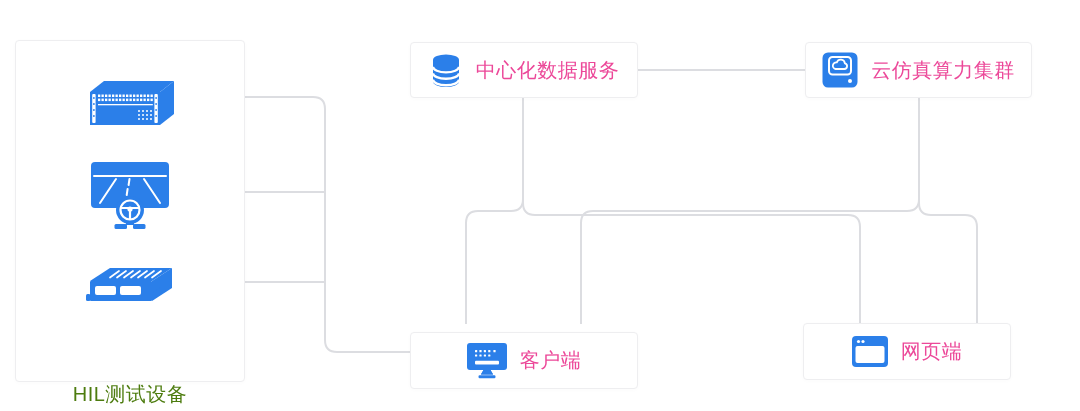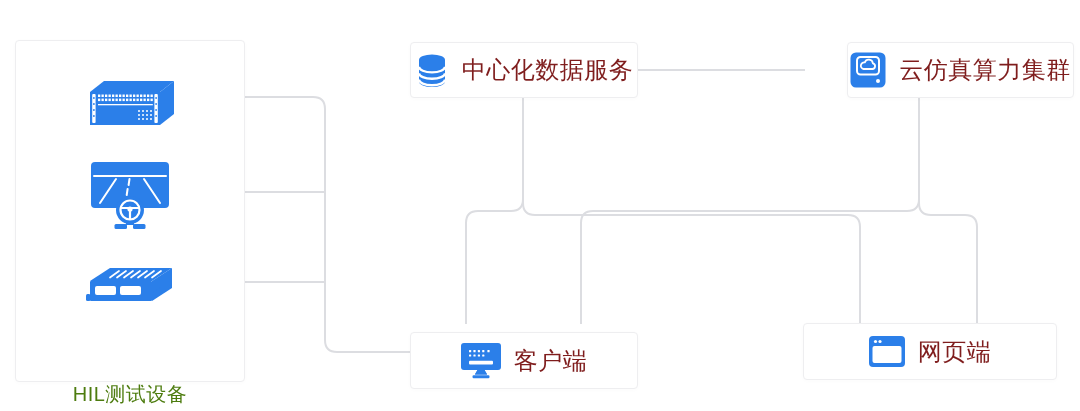--- a/index.html
+++ b/index.html
@@ -15,36 +15,36 @@
     position:absolute; z-index:2;
     background:#ffffff;
     border:1px solid #eeeef0;
     border-radius:4px;
     box-shadow:0 1px 4px rgba(0,0,0,0.02);
   }
   .node-card {
     display:flex; align-items:center; justify-content:center; gap:13px;
   }
   .card-label {
-    font-size:24px; color:#7f1d1d; font-weight:500; letter-spacing:0.5px;
+    font-size:20px; color:#ec4899; font-weight:500; letter-spacing:0.5px;
     white-space:nowrap;
   }
   #hil-card { left:15px; top:40px; width:230px; height:342px; }
   .hil-icon { position:absolute; left:50%; transform:translateX(-50%); }
   #hil-rack { top:32px; }
   #hil-sim  { top:121px; }
   #hil-ecu  { top:223px; }
   #hil-label {
     position:absolute; left:0; right:0; top:340px; text-align:center;
     font-size:20px; color:#4d7c0f; font-weight:500; letter-spacing:0.5px;
   }
   #ds-card     { left:410px; top:42px;  width:228px; height:56px; }
-  #cloud-card  { left:847px; top:42px;  width:227px; height:56px; }
+  #cloud-card  { left:805px; top:42px;  width:227px; height:56px; }
   #client-card { left:410px; top:323px; width:228px; height:57px;margin-top:9px; }
-  #web-card    { left:803px; top:323px; width:254px; height:57px; }
+  #web-card    { left:803px; top:323px; width:208px; height:57px; }
   .icon { display:block; flex:0 0 auto; }
 </style>
 </head>
 <body>
 
 <div id="canvas">
 
   <svg id="wires" width="1080" height="411" viewBox="0 0 1080 411">
     <path class="wire" d="M245 97 H313 Q325 97 325 109 V340 Q325 352 337 352 H410"></path>
     <path class="wire" d="M245 192 H324"></path>

